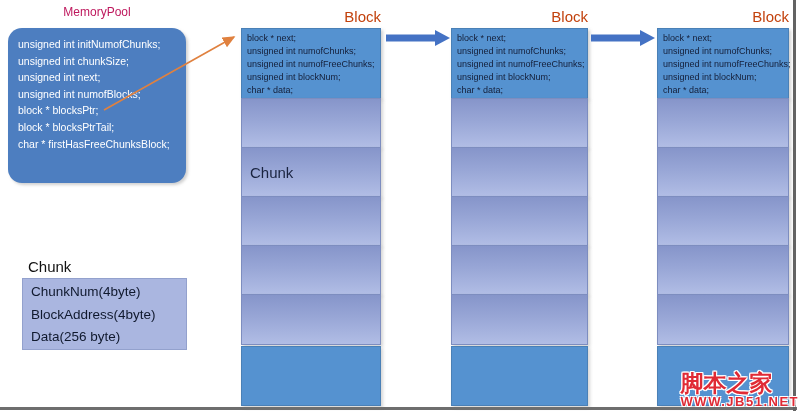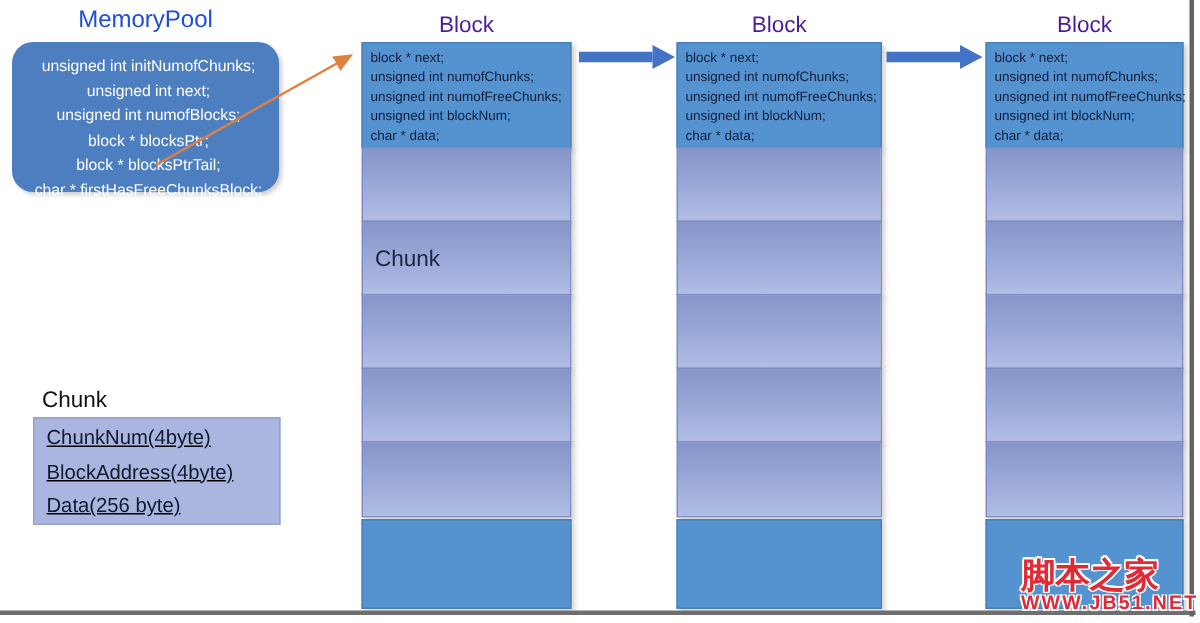--- a/index.html
+++ b/index.html
@@ -29,33 +29,32 @@
     width: 3px; height: 411px;
     background: #636363;
     z-index: 1;
   }
 
   
   .pool-title {
     position: absolute;
     left: 8px; top: 5px; width: 178px;
     text-align: center;
-    font-size: 16px;
-    color: #1d4ed8;
+    font-size: 12px;
+    color: #be185d;
   }
   .pool-box {
     position: absolute;
     left: 8px; top: 28px;
-    width: 178px; height: 100px;
+    width: 178px; height: 155px;
     background: #4d7ec0;
     border-radius: 14px;
     padding: 8px 6px 6px 10px;
     box-shadow: 2px 2px 3px rgba(120,120,120,0.35);
     z-index: 2;
-    text-align: center;
   }
   .pool-line {
     color: #ffffff;
     font-size: 10.5px;
     line-height: 16.6px;
     white-space: nowrap;
   }
 
   
   .legend-title {
@@ -65,44 +64,43 @@
     color: #111;
   }
   .legend-box {
     position: absolute;
     left: 22px; top: 278px;
     width: 165px; height: 72px;
     background: #aab6e0;
     border: 1px solid #93a1cd;
     padding: 2px 8px;
     z-index: 2;
-    text-decoration: underline;
   }
   .legend-line {
     color: #10192e;
     font-size: 13.5px;
     line-height: 22.5px;
     white-space: nowrap;
   }
 
   
   .col {
     position: absolute;
     top: 8px;
     z-index: 2;
   }
   .col-1 { left: 241px; width: 140px; }
   .col-2 { left: 451px; width: 137px; }
   .col-3 { left: 657px; width: 132px; }
 
   .block-title {
     height: 20px;
-    text-align: center;
+    text-align: right;
     font-size: 15px;
-    color: #4c1d95;
+    color: #c2410c;
   }
   .block-header {
     height: 71px;
     background: #5592d0;
     border: 1px solid #4a80b6;
     padding: 3px 5px;
     box-shadow: 2px 2px 3px rgba(120,120,120,0.35);
   }
   .block-line {
     color: #141e38;
@@ -169,20 +167,21 @@
 <body>
 
 <div class="canvas">
 
   <div class="hline"></div>
   <div class="vline"></div>
 
   <div class="pool-title">MemoryPool</div>
   <div class="pool-box">
     <div class="pool-line">unsigned int initNumofChunks;</div>
+    <div class="pool-line">unsigned int chunkSize;</div>
     <div class="pool-line">unsigned int next;</div>
     <div class="pool-line">unsigned int numofBlocks;</div>
     <div class="pool-line">block * blocksPtr;</div>
     <div class="pool-line">block * blocksPtrTail;</div>
     <div class="pool-line">char * firstHasFreeChunksBlock;</div>
   </div>
 
   <div class="legend-title">Chunk</div>
   <div class="legend-box">
     <div class="legend-line">ChunkNum(4byte)</div>

